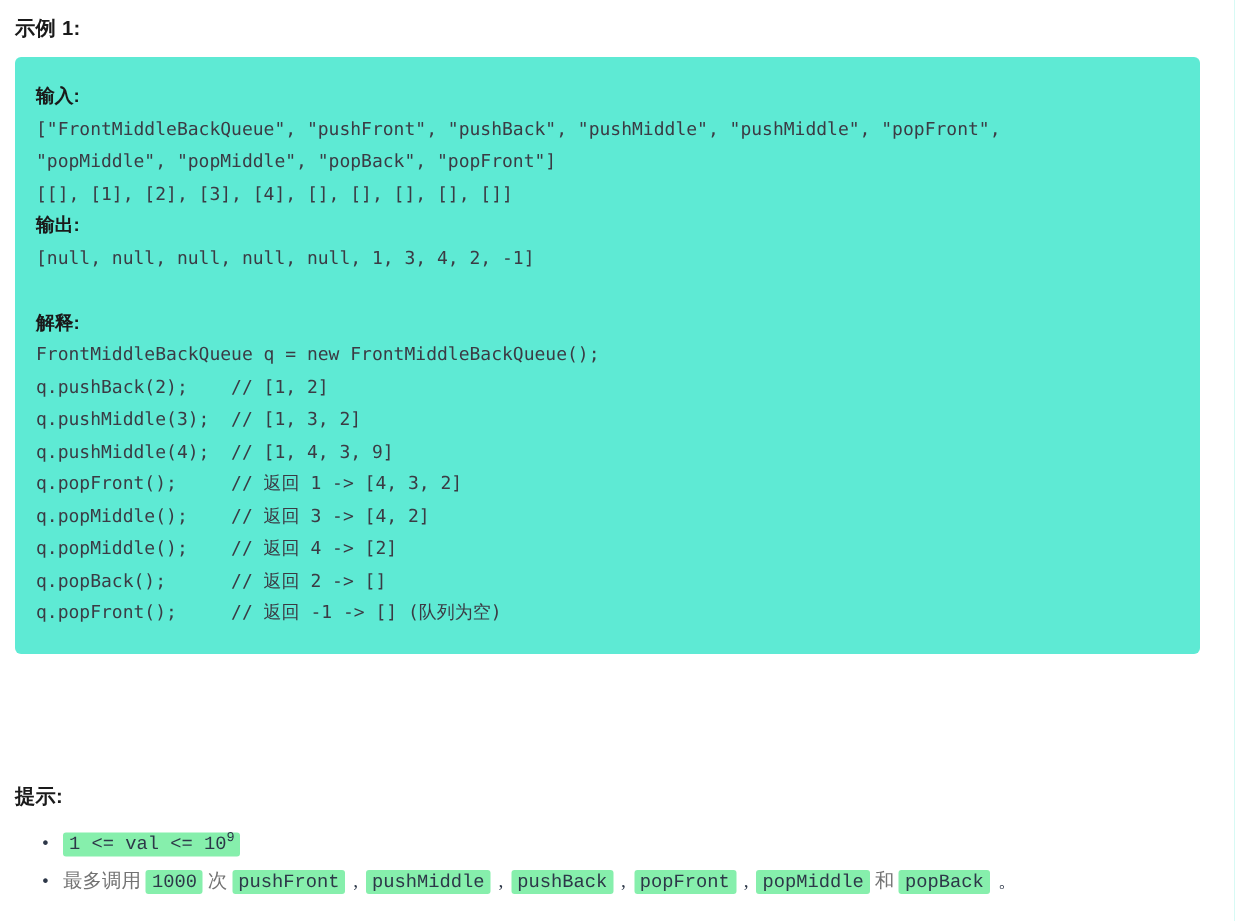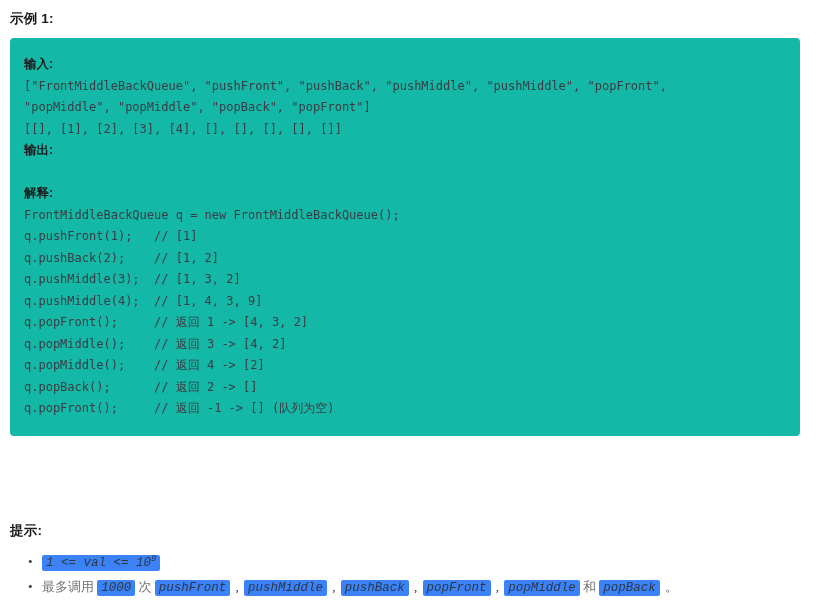--- a/index.html
+++ b/index.html
@@ -41,21 +41,21 @@
     top: 522px;
   }
 
   
   .code-block {
     position: absolute;
     left: 10px;
     top: 38px;
     width: 790px;
     box-sizing: border-box;
-    background: #14b8a6;
+    background: #5eead4;
     border-radius: 4px;
     padding: 16px 14px 16px 14px;
   }
   .code-line {
     font-family: "DejaVu Sans Mono", monospace;
     font-size: 12px;
     line-height: 21.5px;
     color: #3b3b44;
     white-space: pre;
     letter-spacing: 0px;
@@ -93,26 +93,25 @@
     position: absolute;
     left: 18px;
     top: 0;
     line-height: 24px;
     font-size: 13px;
     color: #2d3748;
   }
   code.inline {
     font-family: "Liberation Mono", monospace;
     font-size: 12.5px;
-    background: #3b82f6;
+    background: #86efac;
     color: #2d3748;
     padding: 1px 4px;
     border-radius: 2px;
     white-space: pre;
-    font-style: italic;
   }
   .hint-item .sep {
     font-family: "Liberation Serif", serif;
     color: #2d3748;
     padding: 0 2px;
   }
   .hint-item .cn {
     font-family: "Liberation Sans", sans-serif;
     font-size: 13px;
     color: #737373;
@@ -129,24 +128,24 @@
 <div class="page">
 
   <div class="section-heading" id="example-heading">示例 1:</div>
 
   <div class="code-block" id="example-code-block">
       <div class="code-line label">输入:</div>
       <div class="code-line">["FrontMiddleBackQueue", "pushFront", "pushBack", "pushMiddle", "pushMiddle", "popFront",</div>
       <div class="code-line">"popMiddle", "popMiddle", "popBack", "popFront"]</div>
       <div class="code-line">[[], [1], [2], [3], [4], [], [], [], [], []]</div>
       <div class="code-line label">输出:</div>
+      <div class="code-line">[null, null, null, null, null, 1, 3, 4, 2, -1]</div>
       <div class="code-line blank"></div>
       <div class="code-line label">解释:</div>
       <div class="code-line">FrontMiddleBackQueue q = new FrontMiddleBackQueue();</div>
-      <div class="code-line">q.pushFront(1);   // [1]</div>
       <div class="code-line">q.pushBack(2);    // [1, 2]</div>
       <div class="code-line">q.pushMiddle(3);  // [1, 3, 2]</div>
       <div class="code-line">q.pushMiddle(4);  // [1, 4, 3, 9]</div>
       <div class="code-line">q.popFront();     // 返回 1 -&gt; [4, 3, 2]</div>
       <div class="code-line">q.popMiddle();    // 返回 3 -&gt; [4, 2]</div>
       <div class="code-line">q.popMiddle();    // 返回 4 -&gt; [2]</div>
       <div class="code-line">q.popBack();      // 返回 2 -&gt; []</div>
       <div class="code-line">q.popFront();     // 返回 -1 -&gt; [] (队列为空)</div>
     </div>
 

